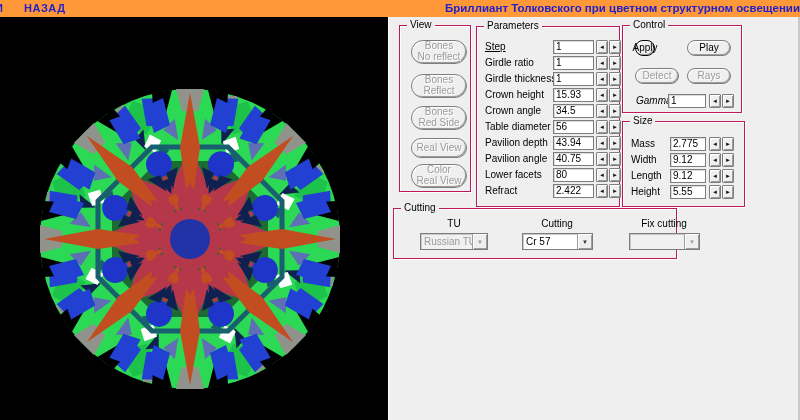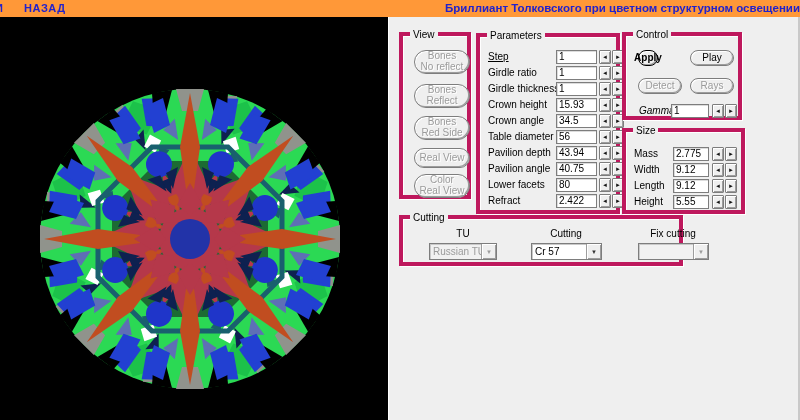--- a/index.html
+++ b/index.html
@@ -9,21 +9,21 @@
   
   .titlebar{position:absolute;left:0;top:0;width:800px;height:17px;overflow:hidden;}
   .back{position:absolute;left:24px;top:2px;font-weight:bold;font-size:11px;letter-spacing:.5px;cursor:pointer;}
   .partial{position:absolute;left:-5px;top:2px;font-weight:bold;font-size:11px;}
   .maintitle{position:absolute;right:0;top:2px;font-weight:bold;font-size:11.5px;white-space:nowrap;}
   
   .canvas{position:absolute;left:0;top:17px;width:388px;height:403px;background:#000;}
   
   .panel{position:absolute;left:388px;top:17px;width:412px;height:403px;background:#EFEFEF;
          border-left:1px solid #fff;border-right:2px solid #c9c9c9;font-size:10px;color:#000;}
-  .group{position:absolute;border:4px solid #be185d;box-shadow:1px 1px 0 #ffffff, inset 1px 1px 0 #ffffff;margin-top:7px;}
+  .group{position:absolute;border:1px solid #be185d;box-shadow:1px 1px 0 #ffffff, inset 1px 1px 0 #ffffff;}
   .legend{position:absolute;top:-7px;left:7px;background:#EFEFEF;padding:0 3px;font-size:10px;line-height:12px;}
   .btn{position:absolute;display:flex;flex-direction:column;align-items:center;justify-content:center;
        background:#EFEFEF;border:1px solid #7d7d7d;border-radius:12px;
        box-shadow:inset 1px 1px 0 #fff, inset -1px -1px 0 #9d9d9d;
        font-size:10px;line-height:1.08;text-align:center;cursor:pointer;}
   .btn.disabled{color:#9b9b9b;text-shadow:1px 1px 0 #fff;cursor:default;}
   .btn.default{border-color:#000;}
   .field{position:absolute;background:#fff;border:1px solid #7d7d7d;box-shadow:inset 1px 1px 0 #dcdcdc;
          font-size:10px;line-height:12px;padding:0 2px;height:14px;overflow:hidden;white-space:nowrap;}
   .spin{position:absolute;width:12px;height:14px;background:#EFEFEF;border:1px solid #7d7d7d;
@@ -196,21 +196,21 @@
       <span class="spin" style="left:132px;top:141px;">►</span>
 
       <span class="rowlabel" style="left:8px;top:157px;">Refract</span>
       <div class="field" style="left:76px;top:157px;width:41px;">2.422</div>
       <span class="spin" style="left:119px;top:157px;">◄</span>
       <span class="spin" style="left:132px;top:157px;">►</span>
     </div>
 
     <div class="group" style="left:233px;top:8px;width:120px;height:88px;">
       <span class="legend">Control</span>
-      <div class="btn default" style="left:12px;top:14px;width:20px;height:16px;font-weight:bold;">
+      <div class="btn default" style="left:12px;top:14px;width:20px;height:16px;">
         <span>Apply</span>
       </div>
       <div class="btn" style="left:64px;top:14px;width:44px;height:16px;">
         <span>Play</span>
       </div>
       <div class="btn disabled" style="left:12px;top:42px;width:44px;height:16px;">
         <span>Detect</span>
       </div>
       <div class="btn disabled" style="left:64px;top:42px;width:44px;height:16px;">
         <span>Rays</span>
@@ -238,21 +238,21 @@
       <div class="field" style="left:47px;top:47px;width:36px;">9.12</div>
       <span class="spin" style="left:86px;top:47px;">◄</span>
       <span class="spin" style="left:99px;top:47px;">►</span>
 
       <span class="rowlabel" style="left:8px;top:63px;">Height</span>
       <div class="field" style="left:47px;top:63px;width:36px;">5.55</div>
       <span class="spin" style="left:86px;top:63px;">◄</span>
       <span class="spin" style="left:99px;top:63px;">►</span>
     </div>
 
-    <div class="group" style="left:10px;top:191px;width:284px;height:51px;">
+    <div class="group" style="left:4px;top:191px;width:284px;height:51px;">
       <span class="legend">Cutting</span>
 
       <span class="collabel" style="left:60px;top:9px;text-align:center;">TU</span>
       <div class="combo disabled" style="left:26px;top:24px;width:68px;">
         <span class="ctext">Russian TU</span>
         <span class="cbtn">▼</span>
       </div>
 
       <span class="collabel" style="left:163px;top:9px;">Cutting</span>
       <div class="combo" style="left:128px;top:24px;width:71px;">

